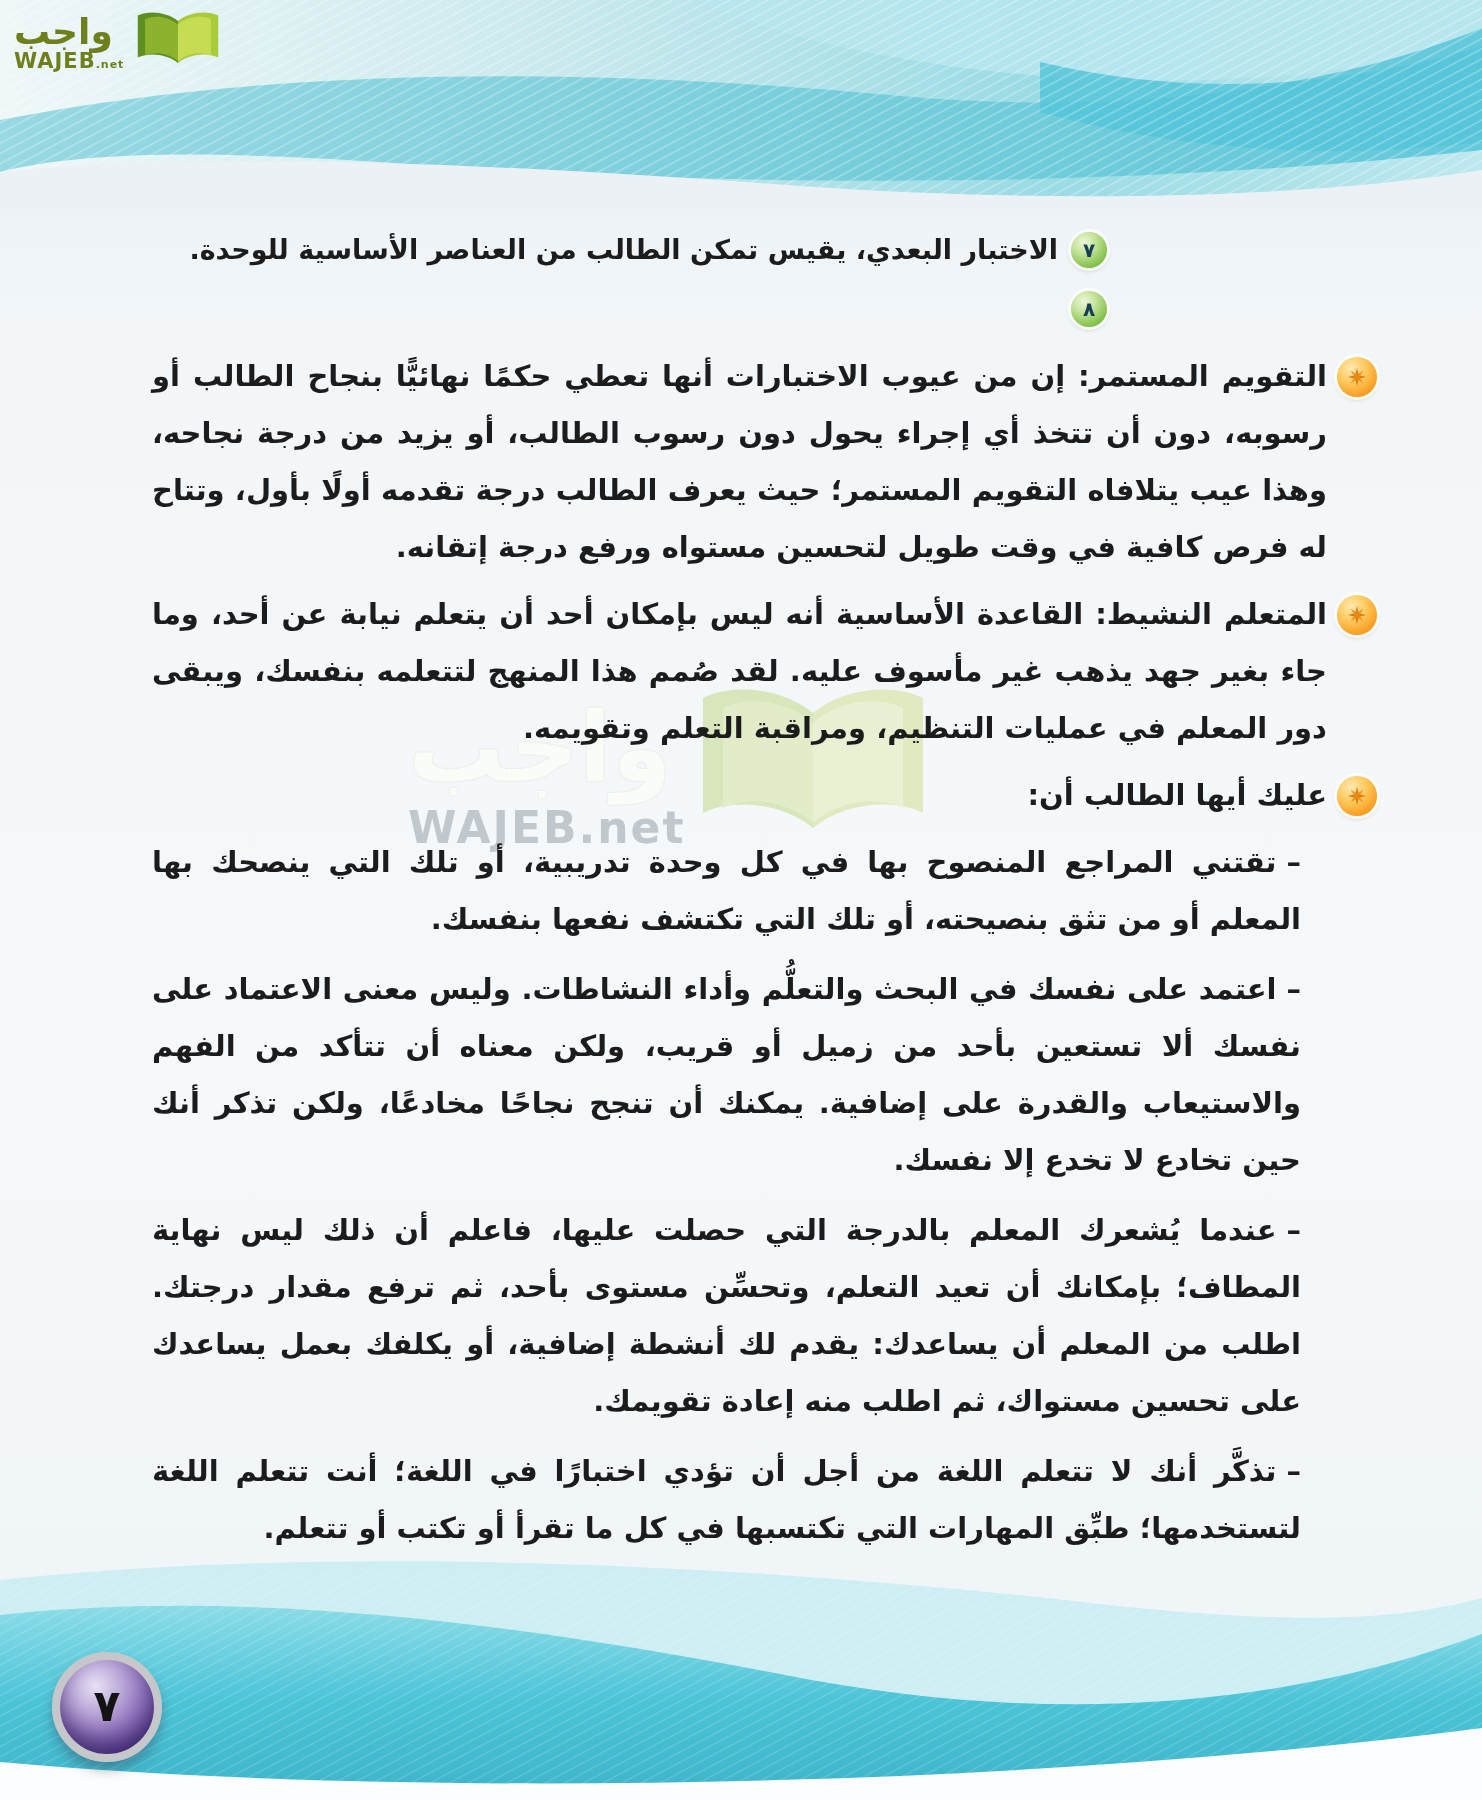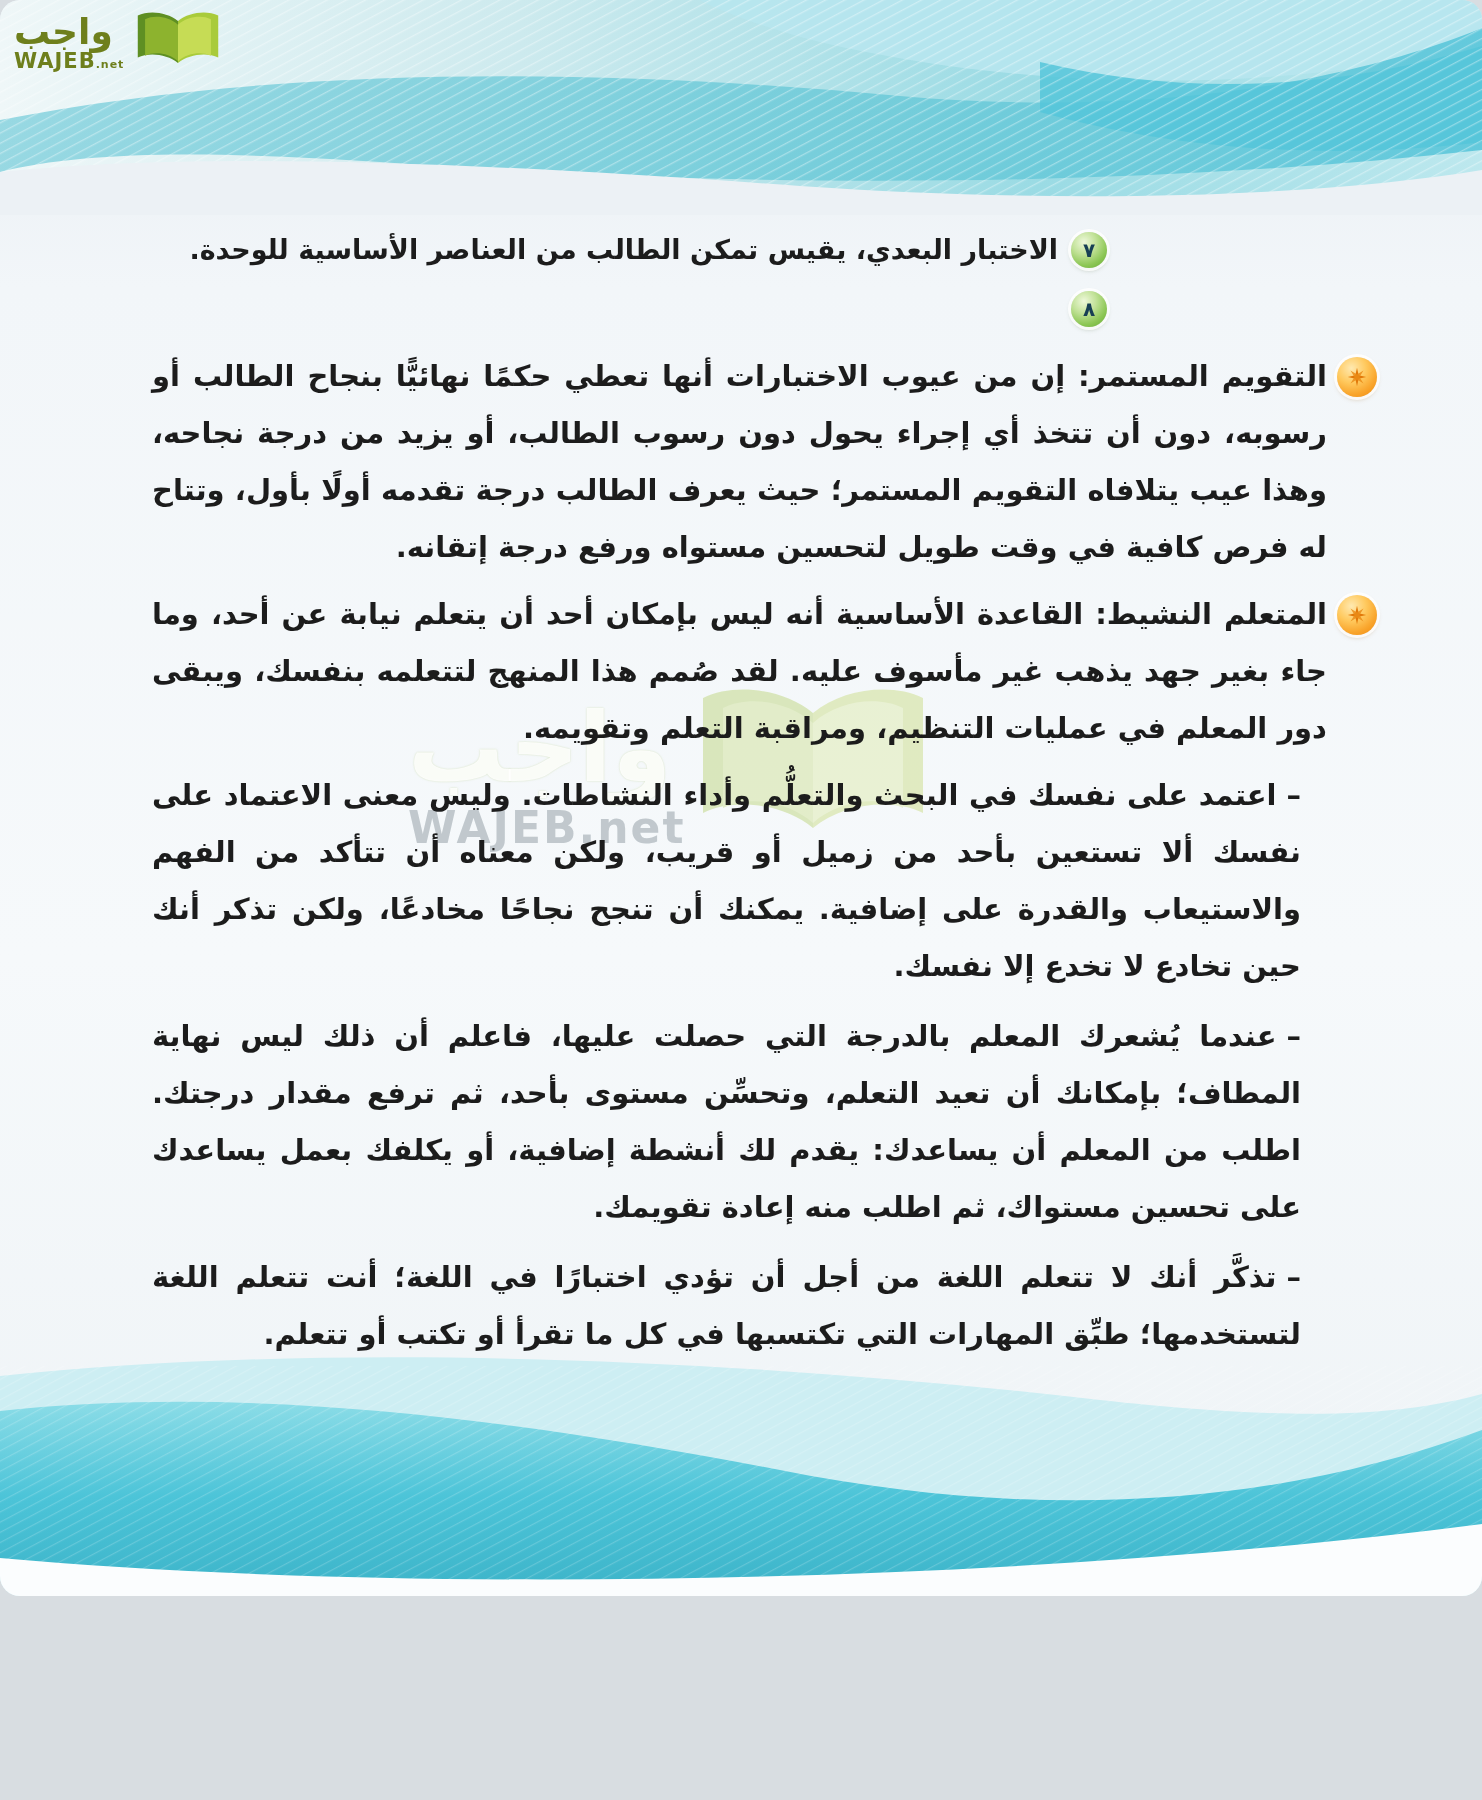--- a/index.html
+++ b/index.html
@@ -1,20 +1,19 @@
 <!DOCTYPE html>
 <html lang="ar"><head>
 <meta charset="utf-8">
 <style>
   html,body{margin:0;padding:0;}
   body{background:#d8dde1; font-family:"DejaVu Sans", sans-serif;}
   .page{
-    position:relative; width:1482px; height:1596px; margin:0 auto; overflow:hidden;
+    position:relative; width:1482px; height:1800px; margin:0 auto; overflow:hidden;
     background:linear-gradient(180deg,#e7edf2 0%,#f2f6f9 18%,#f6f9fb 60%,#eef3f6 100%);
-    border-radius:20px;
   }
   
   .header{position:absolute; top:0; left:0; width:1482px; height:215px;}
   .header svg{display:block;}
   .logo{
     position:absolute; top:10px; left:14px; display:flex; flex-direction:row; align-items:flex-start;
     z-index:3;
   }
   .logo-texts{display:flex; flex-direction:column; align-items:flex-start; margin-top:4px;}
   .logo-ar{font-size:36px; font-weight:bold; color:#6e7f1c; line-height:36px;}
@@ -148,23 +147,35 @@
       <div class="bullet">
         <span class="badge-orange">
           <svg width="26" height="26" viewBox="0 0 24 24">
             <path d="M12 3.5 L13.6 10.4 L20.5 12 L13.6 13.6 L12 20.5 L10.4 13.6 L3.5 12 L10.4 10.4 Z" fill="#e2790a"></path>
             <path d="M12 3.5 L13.6 10.4 L20.5 12 L13.6 13.6 L12 20.5 L10.4 13.6 L3.5 12 L10.4 10.4 Z" fill="#ea8c18" opacity="0.85" transform="rotate(45 12 12)"></path>
           </svg>
         </span>
         <span>المتعلم النشيط: القاعدة الأساسية أنه ليس بإمكان أحد أن يتعلم نيابة عن أحد، وما جاء بغير جهد يذهب غير مأسوف عليه. لقد صُمم هذا المنهج لتتعلمه بنفسك، ويبقى دور المعلم في عمليات التنظيم، ومراقبة التعلم وتقويمه.</span>
       </div>
 
+      <div class="bullet">
+        <span class="badge-orange">
+          <svg width="26" height="26" viewBox="0 0 24 24">
+            <path d="M12 3.5 L13.6 10.4 L20.5 12 L13.6 13.6 L12 20.5 L10.4 13.6 L3.5 12 L10.4 10.4 Z" fill="#e2790a"></path>
+            <path d="M12 3.5 L13.6 10.4 L20.5 12 L13.6 13.6 L12 20.5 L10.4 13.6 L3.5 12 L10.4 10.4 Z" fill="#ea8c18" opacity="0.85" transform="rotate(45 12 12)"></path>
+          </svg>
+        </span>
+        <span>عليك أيها الطالب أن:</span>
+      </div>
     </div>
 
     <div class="dash-items">
+      <div class="dash-item">
+        <span class="dash">–</span><span>تقتني المراجع المنصوح بها في كل وحدة تدريبية، أو تلك التي ينصحك بها المعلم أو من تثق بنصيحته، أو تلك التي تكتشف نفعها بنفسك.</span>
+      </div>
       <div class="dash-item">
         <span class="dash">–</span><span>اعتمد على نفسك في البحث والتعلُّم وأداء النشاطات. وليس معنى الاعتماد على نفسك ألا تستعين بأحد من زميل أو قريب، ولكن معناه أن تتأكد من الفهم والاستيعاب والقدرة على إضافية. يمكنك أن تنجح نجاحًا مخادعًا، ولكن تذكر أنك حين تخادع لا تخدع إلا نفسك.</span>
       </div>
       <div class="dash-item">
         <span class="dash">–</span><span>عندما يُشعرك المعلم بالدرجة التي حصلت عليها، فاعلم أن ذلك ليس نهاية المطاف؛ بإمكانك أن تعيد التعلم، وتحسِّن مستوى بأحد، ثم ترفع مقدار درجتك. اطلب من المعلم أن يساعدك: يقدم لك أنشطة إضافية، أو يكلفك بعمل يساعدك على تحسين مستواك، ثم اطلب منه إعادة تقويمك.</span>
       </div>
       <div class="dash-item">
         <span class="dash">–</span><span>تذكَّر أنك لا تتعلم اللغة من أجل أن تؤدي اختبارًا في اللغة؛ أنت تتعلم اللغة لتستخدمها؛ طبِّق المهارات التي تكتسبها في كل ما تقرأ أو تكتب أو تتعلم.</span>
       </div>
     </div>

